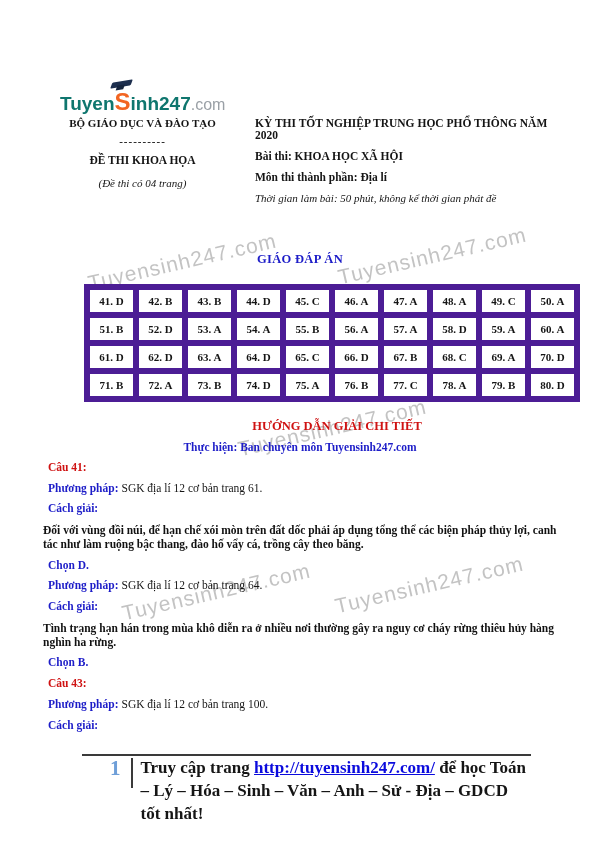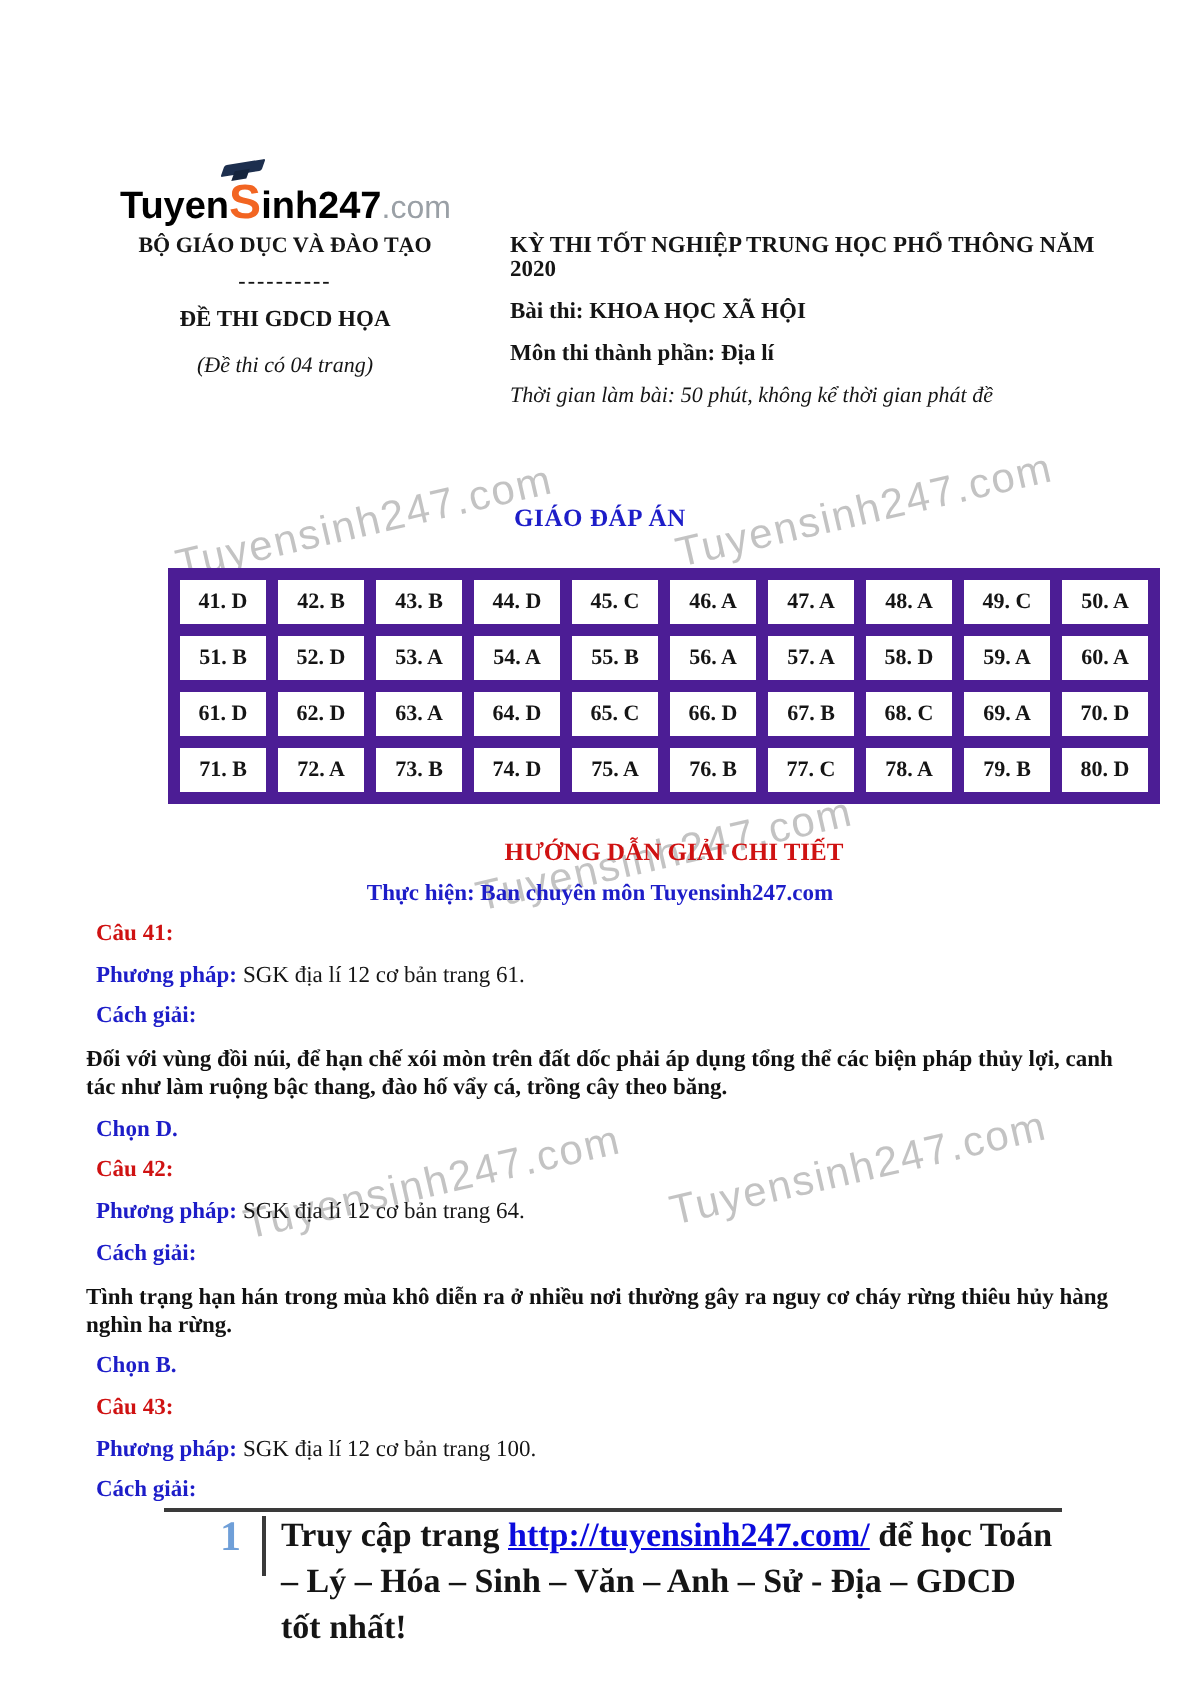--- a/index.html
+++ b/index.html
@@ -15,21 +15,21 @@
     transform:rotate(-13deg);
   }
   .wm1{ left:86px;  top:250px; }
   .wm2{ left:336px; top:244px; }
   .wm3{ left:236px; top:416px; }
   .wm4{ left:120px; top:580px; }
   .wm5{ left:333px; top:573px; }
   .content { position:absolute; inset:0; z-index:1; }
   
   .logo { position:absolute; left:60px; top:88px; font-family:"Liberation Sans", sans-serif; font-weight:bold; white-space:nowrap; }
-  .logo .t1,.logo .t2 { color:#000000; font-size:19px; }
+  .logo .t1,.logo .t2 { color:#0f766e; font-size:19px; }
   .logo .s-wrap { position:relative; display:inline-block; }
   .logo .s { color:#f26522; font-size:24px; }
   .logo .cap { position:absolute; left:-3px; top:-7px; width:19px; height:6px; background:#1d2f4e;
                transform:skewX(-28deg) rotate(-10deg); border-radius:1px; }
   .logo .cap:after { content:""; position:absolute; left:6px; top:4px; width:7px; height:5px; background:#16253d; }
   .logo .t3 { color:#9aa0a6; font-size:16px; font-weight:normal; }
   
   .header { position:absolute; top:117px; left:30px; right:28px; display:flex; font-size:11px; }
   .header p { margin:0; }
   .header-left  { width:225px; text-align:center; }
@@ -79,21 +79,21 @@
 <div class="content">
 
   <div class="logo">
     <span class="t1">Tuyen</span><span class="s-wrap"><span class="cap"></span><span class="s">S</span></span><span class="t2">inh247</span><span class="t3">.com</span>
   </div>
 
   <div class="header">
     <div class="header-left">
       <p class="hb">BỘ GIÁO DỤC VÀ ĐÀO TẠO</p>
       <p class="hb2">----------</p>
-      <p class="hb title2">ĐỀ THI GDCD HỌA</p>
+      <p class="hb title2">ĐỀ THI KHOA HỌA</p>
       <p class="hi">(Đề thi có 04 trang)</p>
     </div>
     <div class="header-right">
       <p class="hb">KỲ THI TỐT NGHIỆP TRUNG HỌC PHỔ THÔNG NĂM 2020</p>
       <p class="hb">Bài thi: KHOA HỌC XÃ HỘI</p>
       <p class="hb">Môn thi thành phần: Địa lí</p>
       <p class="hi">Thời gian làm bài: 50 phút, không kể thời gian phát đề</p>
     </div>
   </div>
 
@@ -155,21 +155,20 @@
   <div class="guide-subtitle">Thực hiện: Ban chuyên môn Tuyensinh247.com</div>
 
   <div class="solutions">
 
     <p class="cau">Câu 41:</p>
     <p><span class="lbl">Phương pháp:</span><span>SGK địa lí 12 cơ bản trang 61.</span></p>
     <p class="lblp">Cách giải:</p>
     <p class="bodytext">Đối với vùng đồi núi, để hạn chế xói mòn trên đất dốc phải áp dụng tổng thể các biện pháp thủy lợi, canh tác như làm ruộng bậc thang, đào hố vẩy cá, trồng cây theo băng.</p>
     <p class="lblp">Chọn D.</p>
 
-    <p class="cau">Câu 42:</p>
     <p><span class="lbl">Phương pháp:</span><span>SGK địa lí 12 cơ bản trang 64.</span></p>
     <p class="lblp">Cách giải:</p>
     <p class="bodytext">Tình trạng hạn hán trong mùa khô diễn ra ở nhiều nơi thường gây ra nguy cơ cháy rừng thiêu hủy hàng nghìn ha rừng.</p>
     <p class="lblp">Chọn B.</p>
 
     <p class="cau">Câu 43:</p>
     <p><span class="lbl">Phương pháp:</span><span>SGK địa lí 12 cơ bản trang 100.</span></p>
     <p class="lblp">Cách giải:</p>
   </div>
 

